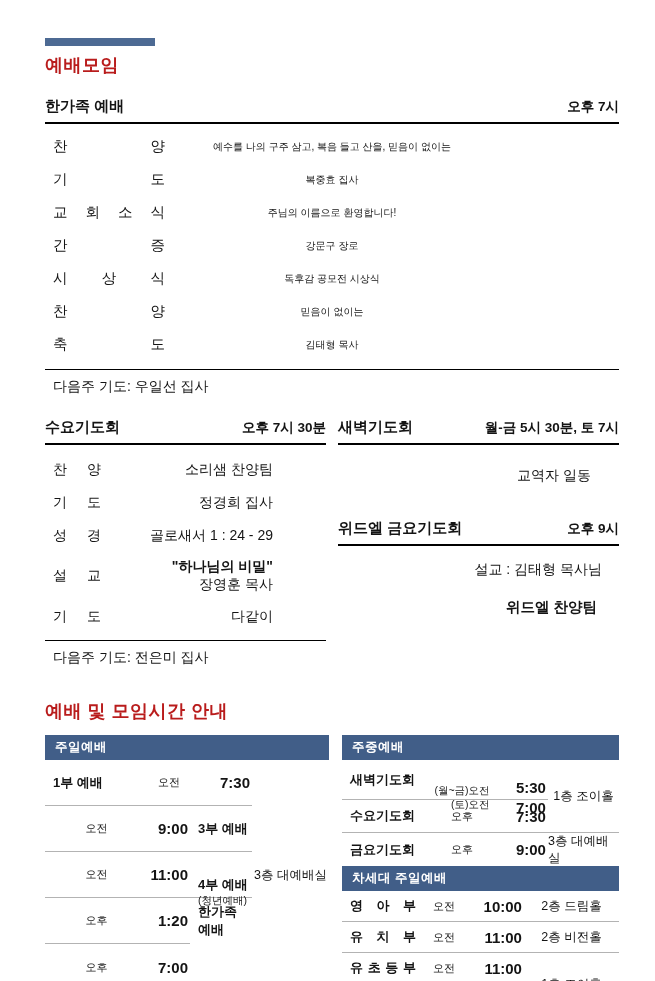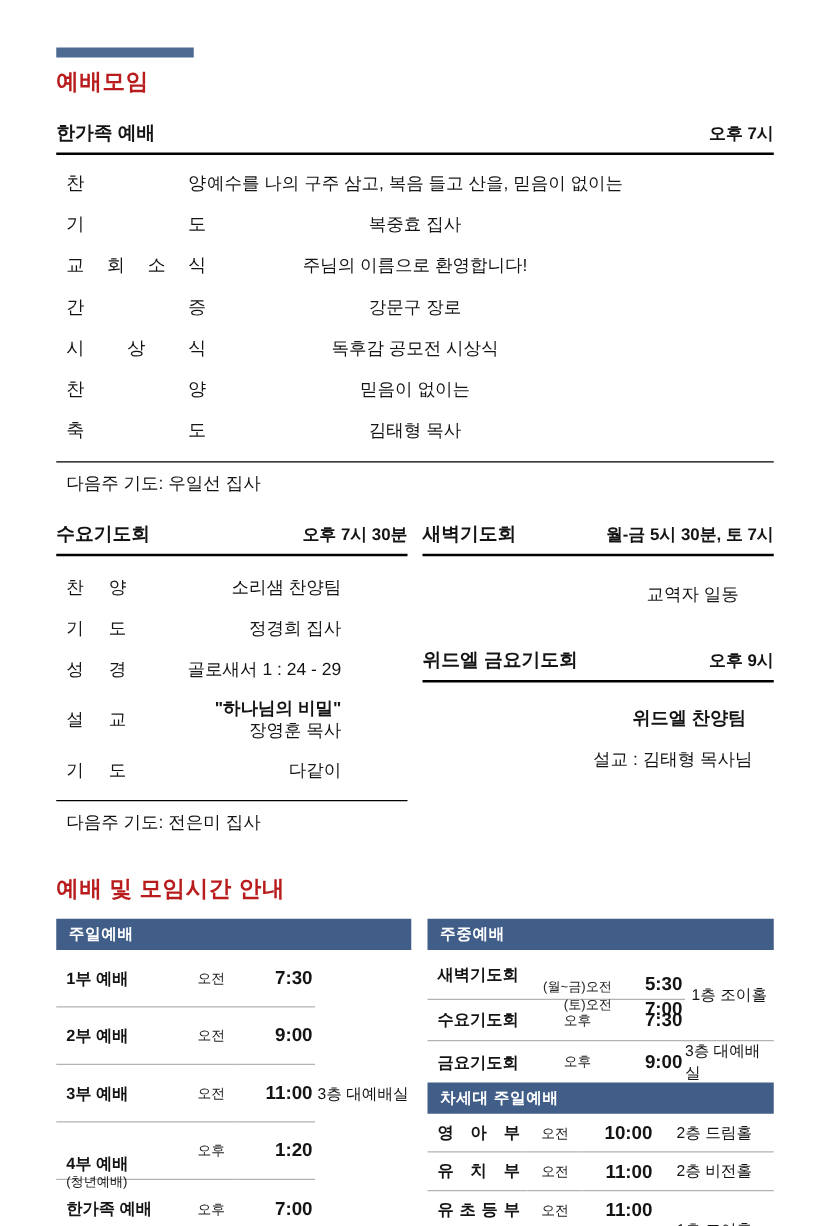--- a/index.html
+++ b/index.html
@@ -14,21 +14,21 @@
   
   .sec-head { display:flex; justify-content:space-between; align-items:flex-end;
     border-bottom:2.5px solid #000; padding-bottom:6px; }
   .sec-title { font-size:15px; font-weight:bold; }
   .sec-time { font-size:13.5px; font-weight:bold; }
 
   
   .frow { position:relative; height:33px; display:flex; align-items:center; }
   .flabel { position:absolute; left:8px; width:112px; font-size:14.5px;
     text-align:justify; text-align-last:justify; }
-  .fcontent { width:100%; text-align:center; font-size:14px; }
+  .fcontent { width:100%; text-align:center; font-size:10px; }
   .thin-line { border-top:1.5px solid #000; }
   .next-week { font-size:14px; padding:8px 0 6px 8px; }
 
   
   .mid-wrap { display:flex; margin-top:16px; }
   .mid-left { width:281px; }
   .mid-right { width:281px; margin-left:12px; }
   .mrow { position:relative; min-height:33px; display:flex; align-items:center; }
   .mlabel { position:absolute; left:8px; width:48px; font-size:14px;
     text-align:justify; text-align-last:justify; }
@@ -161,39 +161,38 @@
       <div class="sec-head">
         <span class="sec-title">새벽기도회</span>
         <span class="sec-time">월-금 5시 30분, 토 7시</span>
       </div>
       <div class="r-content dawn-staff">교역자 일동</div>
 
       <div class="sec-head withel-head">
         <span class="sec-title">위드엘 금요기도회</span>
         <span class="sec-time">오후 9시</span>
       </div>
+      <div class="r-content withel-preacher">설교 : 김태형 목사님</div>
       <div class="r-content withel-team">위드엘 찬양팀</div>
-      <div class="r-content withel-preacher">설교 : 김태형 목사님</div>
     </div>
   </div>
 
   <div class="page-title sched-title">예배 및 모임시간 안내</div>
 
   <div class="tables-wrap">
 
     <div class="t-left">
       <div class="bar-head">주일예배</div>
       <div class="sgrid g-sunday">
         <div class="cell c-loc loc-span-sunday">3층 대예배실</div>
 
         <div class="cell c-name bb">1부 예배</div>
         <div class="cell c-mer bb">오전</div>
         <div class="cell c-time bb">7:30</div>
 
-        <div class="cell c-name bb">2부 예배</div>
         <div class="cell c-mer bb">오전</div>
         <div class="cell c-time bb">9:00</div>
 
         <div class="cell c-name bb">3부 예배</div>
         <div class="cell c-mer bb">오전</div>
         <div class="cell c-time bb">11:00</div>
 
         <div class="cell c-name bb">
           <span class="stack">
             <span>4부 예배</span>

